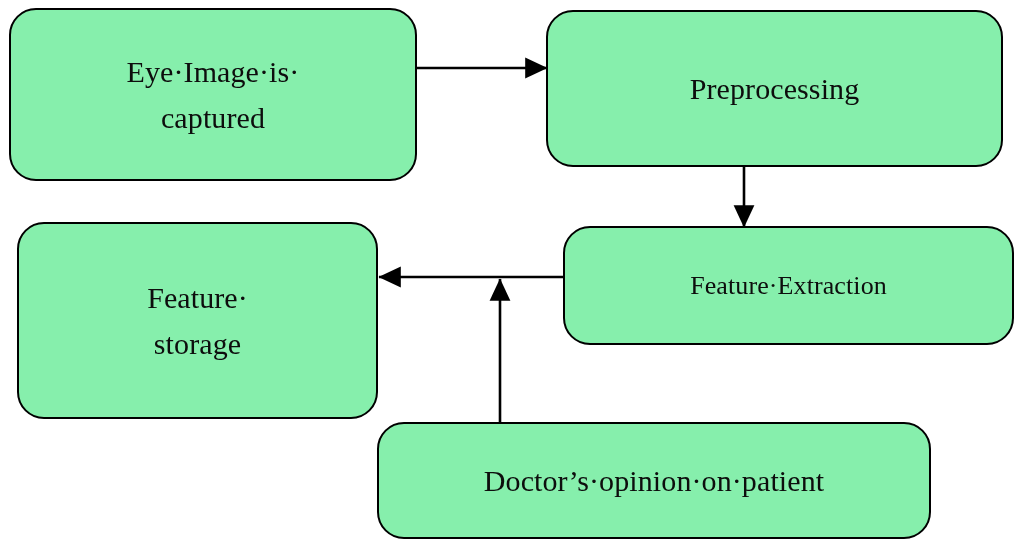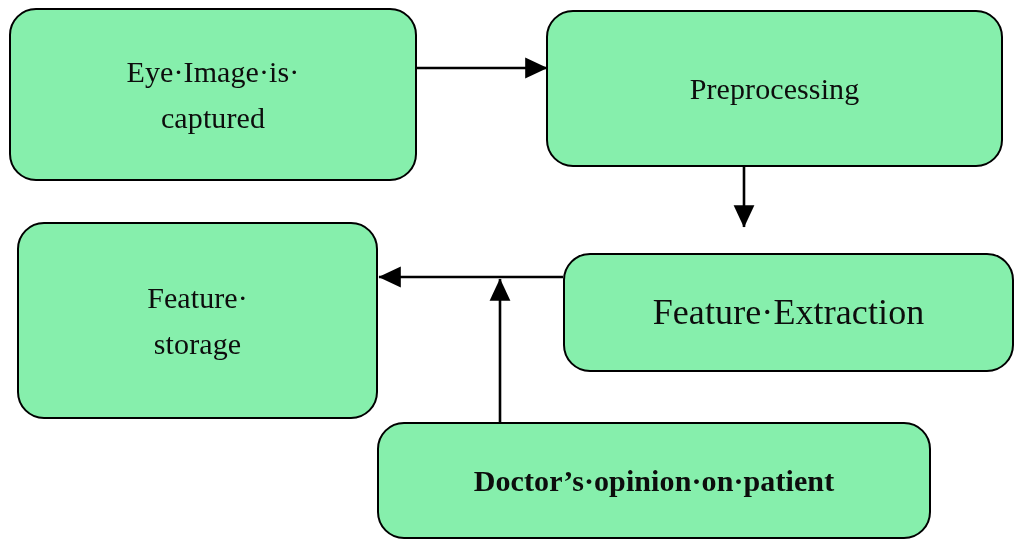--- a/index.html
+++ b/index.html
@@ -32,22 +32,22 @@
     display: block;
     width: 100%;
     line-height: 1.52;
     white-space: pre-line;
     letter-spacing: 0.1px;
   }
   
   #node-capture   { left: 9px;   top: 8px;   width: 408px; height: 173px; font-size: 30px; }
   #node-preproc   { left: 546px; top: 10px;  width: 457px; height: 157px; font-size: 30px; }
   #node-database  { left: 17px;  top: 222px; width: 361px; height: 197px; font-size: 30px; }
-  #node-feature   { left: 563px; top: 226px; width: 451px; height: 119px; font-size: 36px; margin-top: 27px; }
-  #node-doctor    { left: 377px; top: 422px; width: 554px; height: 117px; font-size: 30px; font-weight: bold; }
+  #node-feature   { left: 563px; top: 226px; width: 451px; height: 119px; font-size: 26px; }
+  #node-doctor    { left: 377px; top: 422px; width: 554px; height: 117px; font-size: 30px; }
 
   #node-capture .node-label   { padding: 0 34px; }
   #node-database .node-label  { padding: 0 24px; }
 
   .edge-layer {
     position: absolute;
     left: 0;
     top: 0;
     width: 1024px;
     height: 546px;

